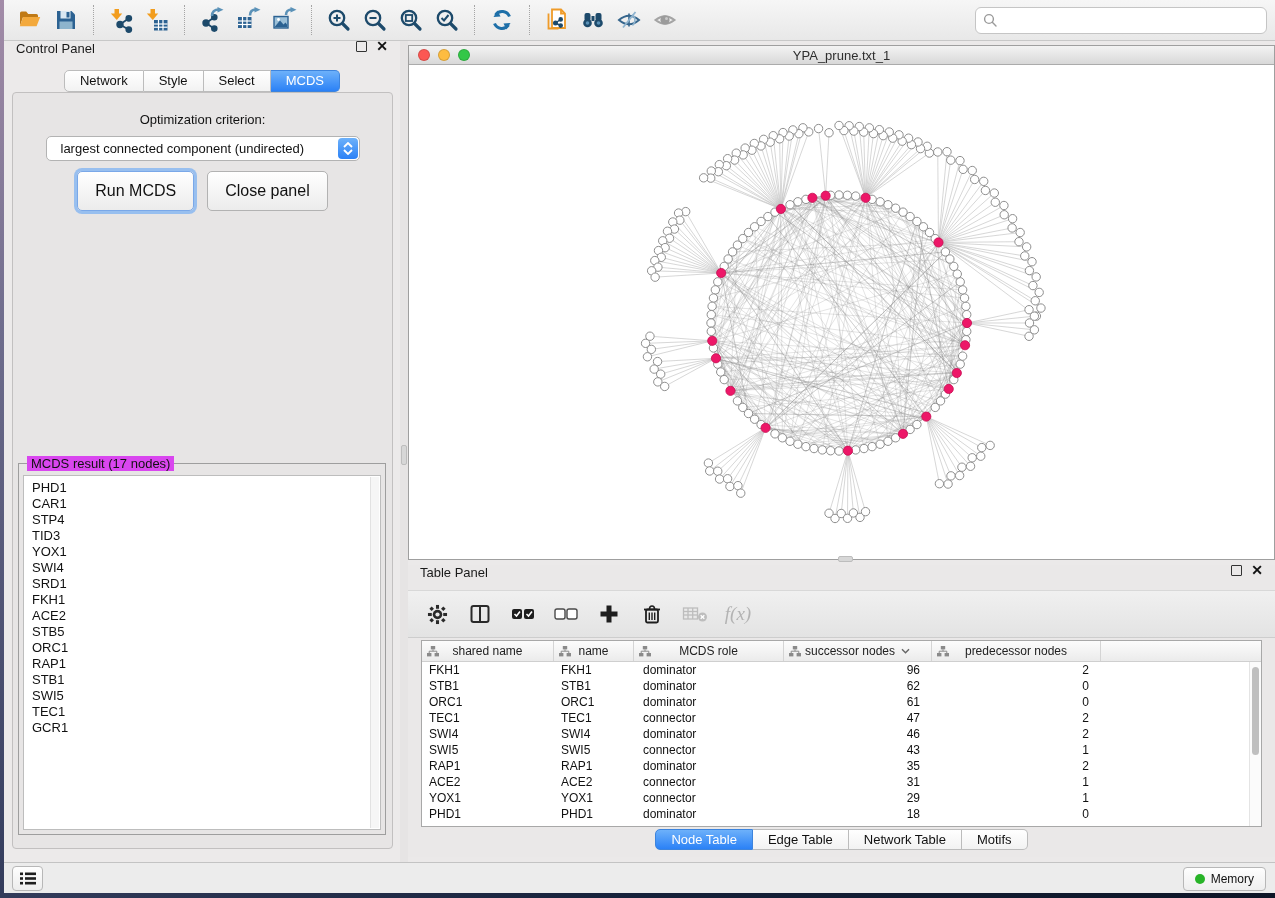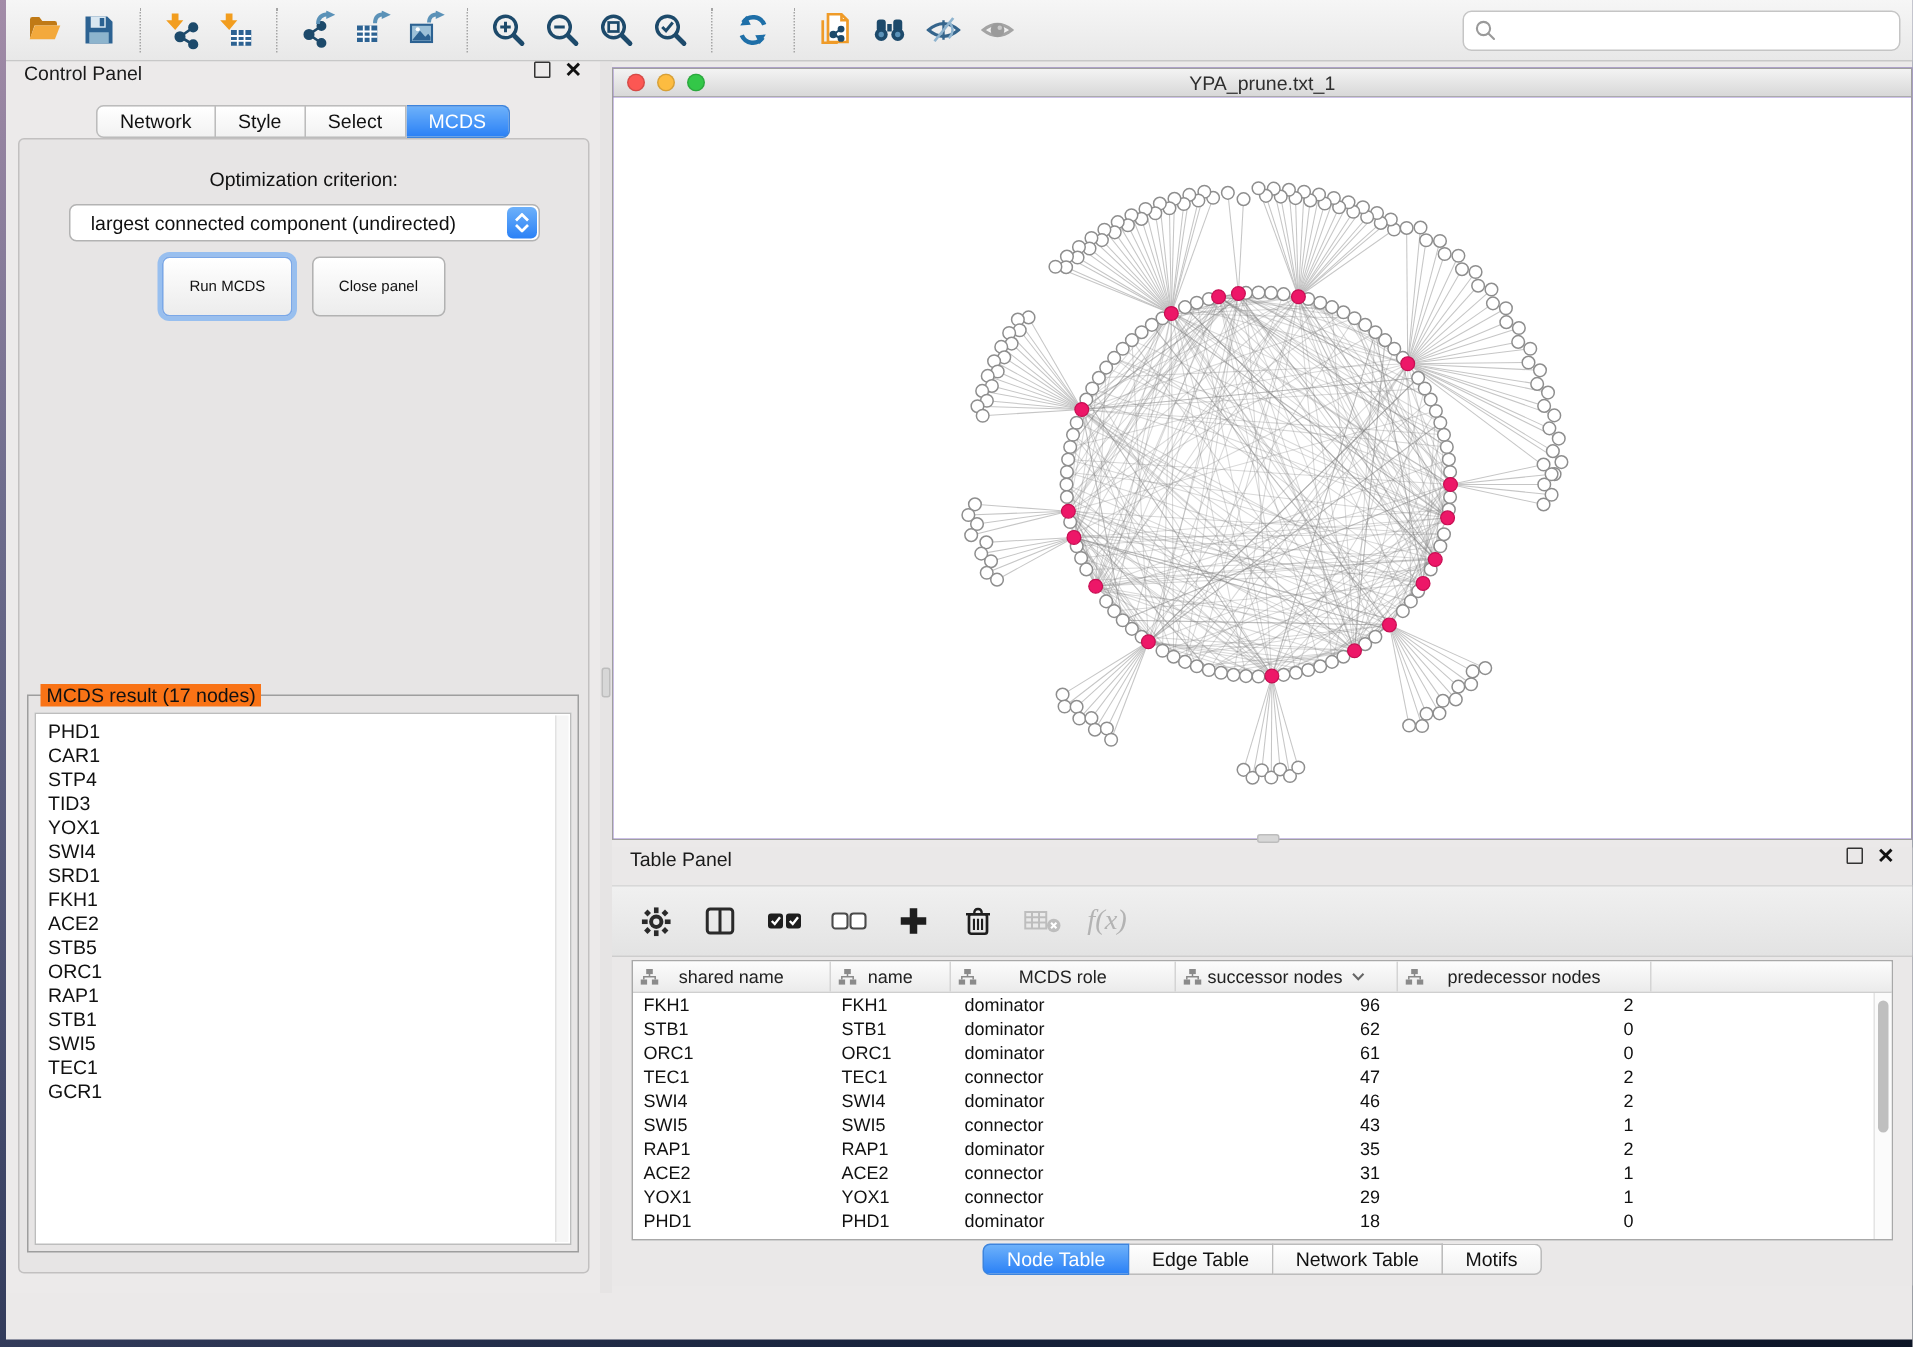--- a/index.html
+++ b/index.html
@@ -34,25 +34,25 @@
   .tab.active{background:linear-gradient(#6db1fa,#2b81f6);color:#fff;border-color:#3d84dd;}
   .cp-body{position:absolute;left:8px;right:7px;top:51px;bottom:13px;background:#e7e5e5;
            border:1px solid #c2c0c0;border-radius:4px;}
   .opt-label{margin-top:19px;text-align:center;font-size:13px;color:#111;}
   .dropdown{margin:9px auto 0;width:314px;height:25px;background:#fff;border:1px solid #b3b3b3;border-radius:5px;
             display:flex;align-items:center;position:relative;}
   .dropdown .val{flex:1;font-size:13px;padding-left:14px;color:#111;white-space:nowrap;}
   .dd-stepper{width:20px;height:21px;margin-right:1px;border-radius:4px;background:linear-gradient(#6db1fa,#2b81f6);
               display:flex;flex-direction:column;align-items:center;justify-content:center;gap:1px;}
   .btn-row{display:flex;justify-content:center;gap:13px;margin-top:10px;}
-  .btn{height:40px;padding:0 17px;font-size:10px;color:#111;background:linear-gradient(#ffffff,#ececec);
+  .btn{height:40px;padding:0 17px;font-size:16px;color:#111;background:linear-gradient(#ffffff,#ececec);
        border:1px solid #b2b2b2;border-radius:5px;}
   .btn.focused{box-shadow:0 0 0 3px rgba(100,165,245,.6);border-color:#7aa8e8;}
   .result-box{position:absolute;left:5px;right:6px;top:370px;height:372px;border:1px solid #9e9e9e;}
-  .result-legend{position:absolute;top:-8px;left:8px;background:#f97316;padding:0 4px;font-size:13px;color:#111;}
+  .result-legend{position:absolute;top:-8px;left:8px;background:#d946ef;padding:0 4px;font-size:13px;color:#111;}
   .mcds-list{position:absolute;left:4px;right:4px;top:11px;bottom:4px;background:#fff;border:1px solid #bdbdbd;
              overflow:hidden;}
   .mcds-list .inner{position:absolute;left:0;top:4px;right:10px;bottom:0;}
   .list-item{font-size:13px;line-height:16px;padding-left:8px;color:#111;}
   .list-scroll{position:absolute;right:1px;top:1px;bottom:1px;width:9px;background:#f6f6f6;border-left:1px solid #e2e2e2;}
 
   
   .v-splitter{position:absolute;left:396px;top:0;width:8px;height:100%;background:#e6e4e4;}
   .v-splitter .handle{position:absolute;left:1px;top:404px;width:6px;height:20px;background:#d7d7d7;
                       border:1px solid #bdbdbd;border-radius:2px;}
@@ -1272,13 +1272,31 @@
 
       <div class="tp-tabs">
           <div class="tab active">Node Table</div>
           <div class="tab">Edge Table</div>
           <div class="tab">Network Table</div>
           <div class="tab">Motifs</div>
         </div>
     </div>
   </div>
 
+  <div class="status-bar">
+    <span class="menu-btn">
+      <svg width="18" height="15" viewBox="0 0 18 15">
+          <g fill="#1e1e1e">
+            <rect x="1" y="1.5" width="3" height="2.6"></rect>
+            <rect x="6" y="1.5" width="11" height="2.6"></rect>
+            <rect x="1" y="6.2" width="3" height="2.6"></rect>
+            <rect x="6" y="6.2" width="11" height="2.6"></rect>
+            <rect x="1" y="10.9" width="3" height="2.6"></rect>
+            <rect x="6" y="10.9" width="11" height="2.6"></rect>
+          </g>
+        </svg>
+    </span>
+    <span class="memory-btn">
+      <span class="memory-dot" style="background: rgb(40, 180, 40);"></span>
+      <span>Memory</span>
+    </span>
+  </div>
 </div>
 
 </body></html>

